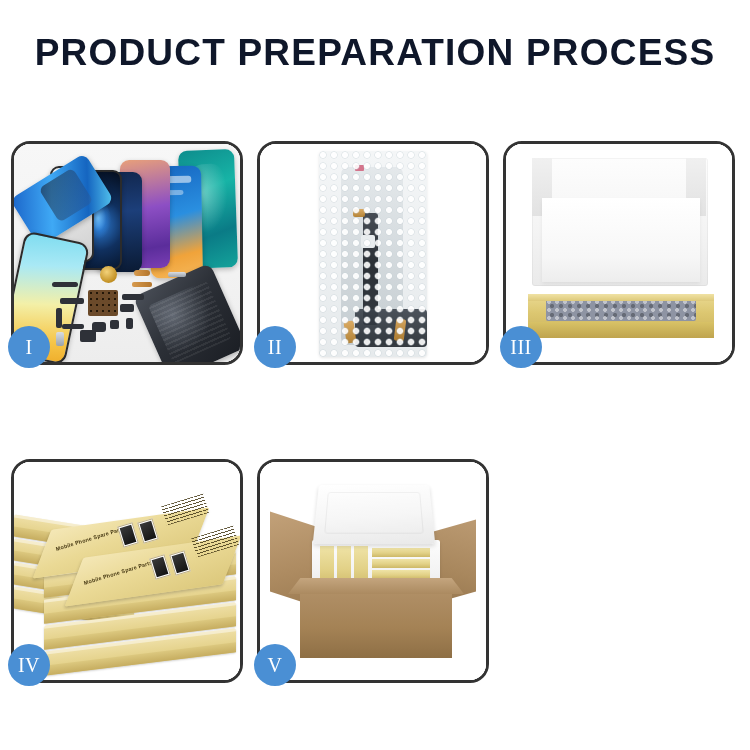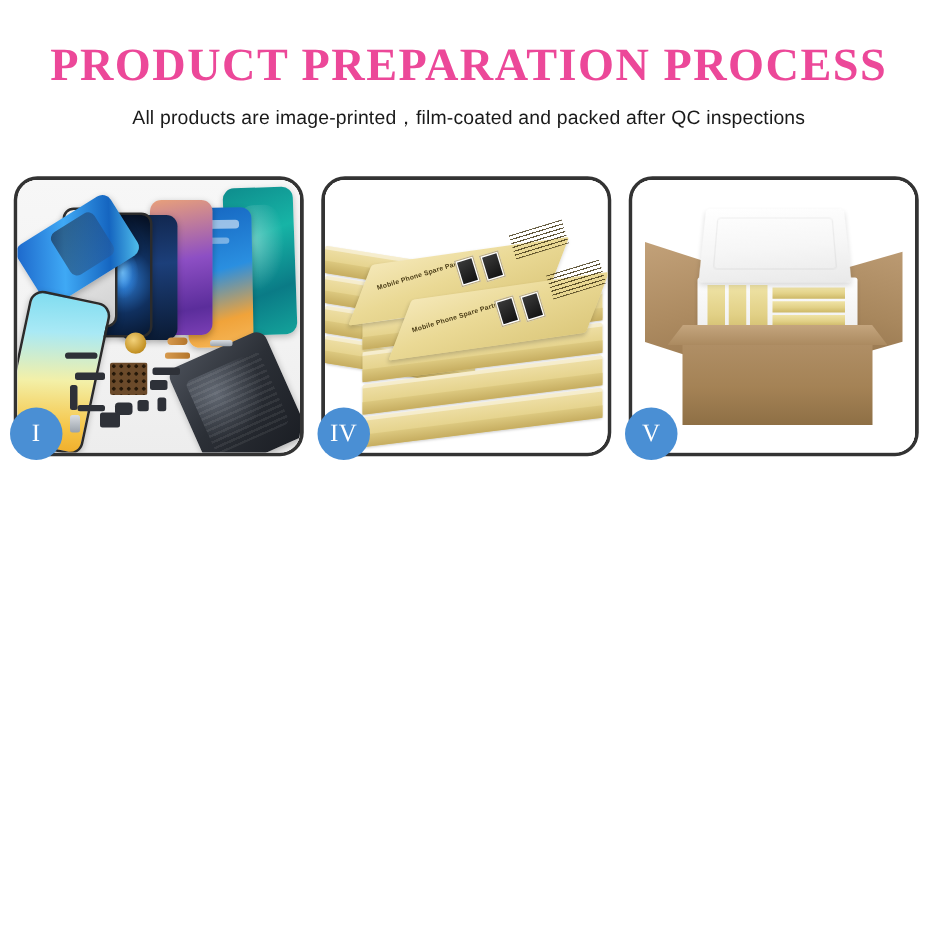--- a/index.html
+++ b/index.html
@@ -14,25 +14,25 @@
     overflow: hidden;
     position: relative;
   }
 
   
   .header {
     padding-top: 34px;
     text-align: center;
   }
   .title {
-    font-family: Liberation Serif, serif;
+    font-family: Liberation Sans, sans-serif;
     font-size: 37px;
     font-weight: 700;
     letter-spacing: 1.2px;
-    color: #ec4899;
+    color: #0f172a;
     line-height: 1.05;
     white-space: nowrap;
   }
   .subtitle {
     margin-top: 11px;
     font-size: 15.5px;
     font-weight: 400;
     color: #1a1a1a;
     letter-spacing: 0.15px;
     white-space: nowrap;
@@ -363,21 +363,20 @@
     background:linear-gradient(150deg,rgba(255,255,255,.7),rgba(235,235,235,.35));
     transform: rotate(-12deg);
     border-radius:2px;
   }
 </style>
 </head>
 <body>
 
 <div class="header">
   <div class="title">PRODUCT PREPARATION PROCESS</div>
-  <div class="subtitle">All products are image-printed，film-coated and packed after QC inspections</div>
 </div>
 
 <div class="grid">
 
   <div class="panel">
     <div class="panel-inner">
       <div class="p1-bg"></div>
       <div class="phone ph-teal"></div>
       <div class="phone ph-blue-ui"></div>
       <div class="phone ph-purple"></div>
@@ -402,21 +401,52 @@
         <div class="pt" style="left:62px;top:60px;width:9px;height:9px;"></div>
         <div class="pt" style="left:32px;top:70px;width:16px;height:12px;border-radius:2px;"></div>
         <div class="pt silver" style="left:8px;top:72px;width:8px;height:14px;border-radius:2px;"></div>
         <div class="pt" style="left:78px;top:58px;width:7px;height:11px;"></div>
         <div class="pt silver" style="left:120px;top:12px;width:18px;height:5px;border-radius:2px;"></div>
       </div>
     </div>
     <div class="badge">I</div>
   </div>
 
-
+  <div class="panel">
+    <div class="panel-inner">
+      <div class="p2-bg"></div>
+      <div class="bubble-bag">
+        <div class="screen-inside"></div>
+        <div class="flex-strip"></div>
+        <div class="conn-white"></div>
+        <div class="flex-blob"></div>
+        <div class="tape-gold" style="left:34px;top:58px;width:12px;height:8px;"></div>
+        <div class="tape-gold" style="left:26px;bottom:14px;width:10px;height:22px;transform:rotate(-8deg);"></div>
+        <div class="tape-gold" style="right:22px;bottom:16px;width:10px;height:22px;transform:rotate(7deg);"></div>
+        <div class="pink-tab"></div>
+        <div class="bubbles"></div>
+      </div>
+    </div>
+    <div class="badge">II</div>
+  </div>
+
+  <div class="panel">
+    <div class="panel-inner">
+      <div class="p3-bg"></div>
+      <div class="box3-lid"></div>
+      <div class="box3-lid-flapL"></div>
+      <div class="box3-lid-flapR"></div>
+      <div class="foam-sheet"></div>
+      <div class="box3-tray"></div>
+      <div class="grey-bubbles"></div>
+      <div class="box3-tray-lip"></div>
+      <div class="box3-tray-front"></div>
+    </div>
+    <div class="badge">III</div>
+  </div>
 
   <div class="panel">
     <div class="panel-inner">
       <div class="p4-bg"></div>
       <div class="kstack">
 
         <div class="kbox" style="left:0px;top:62px;width:120px;height:22px;transform:skewY(9deg);">
             <div class="edge"></div>
             <div class="side"></div>
           </div>

